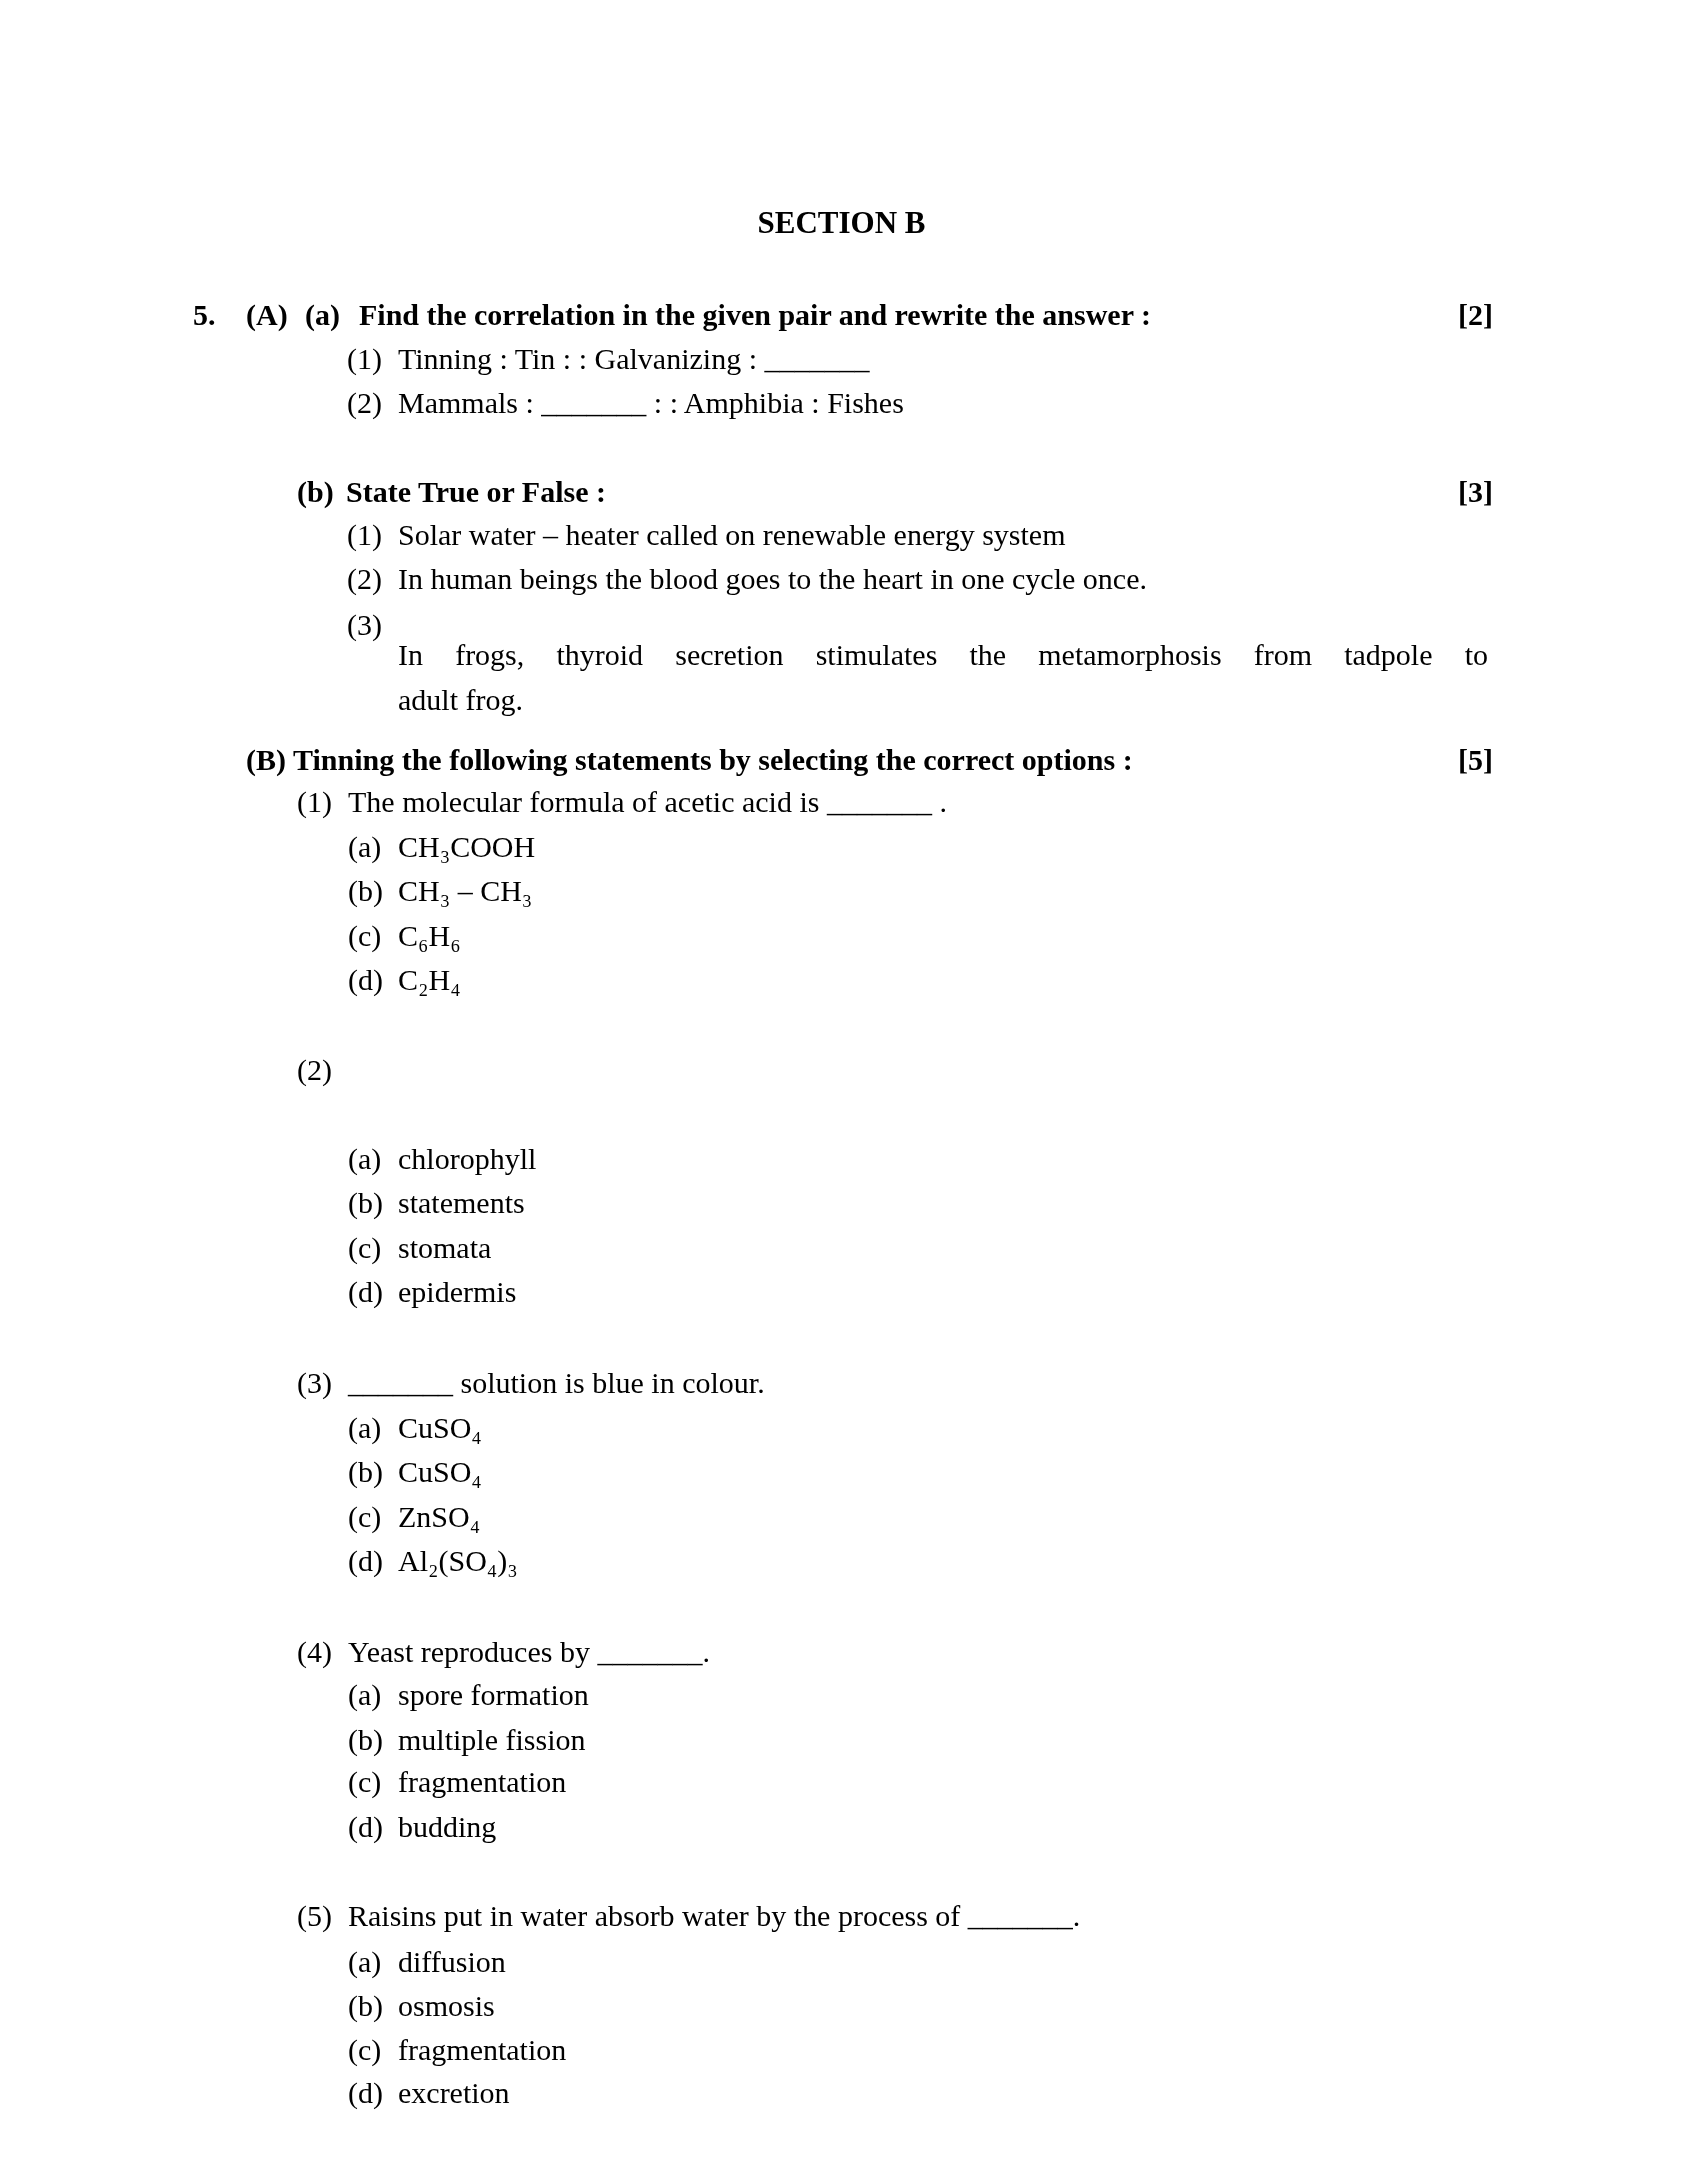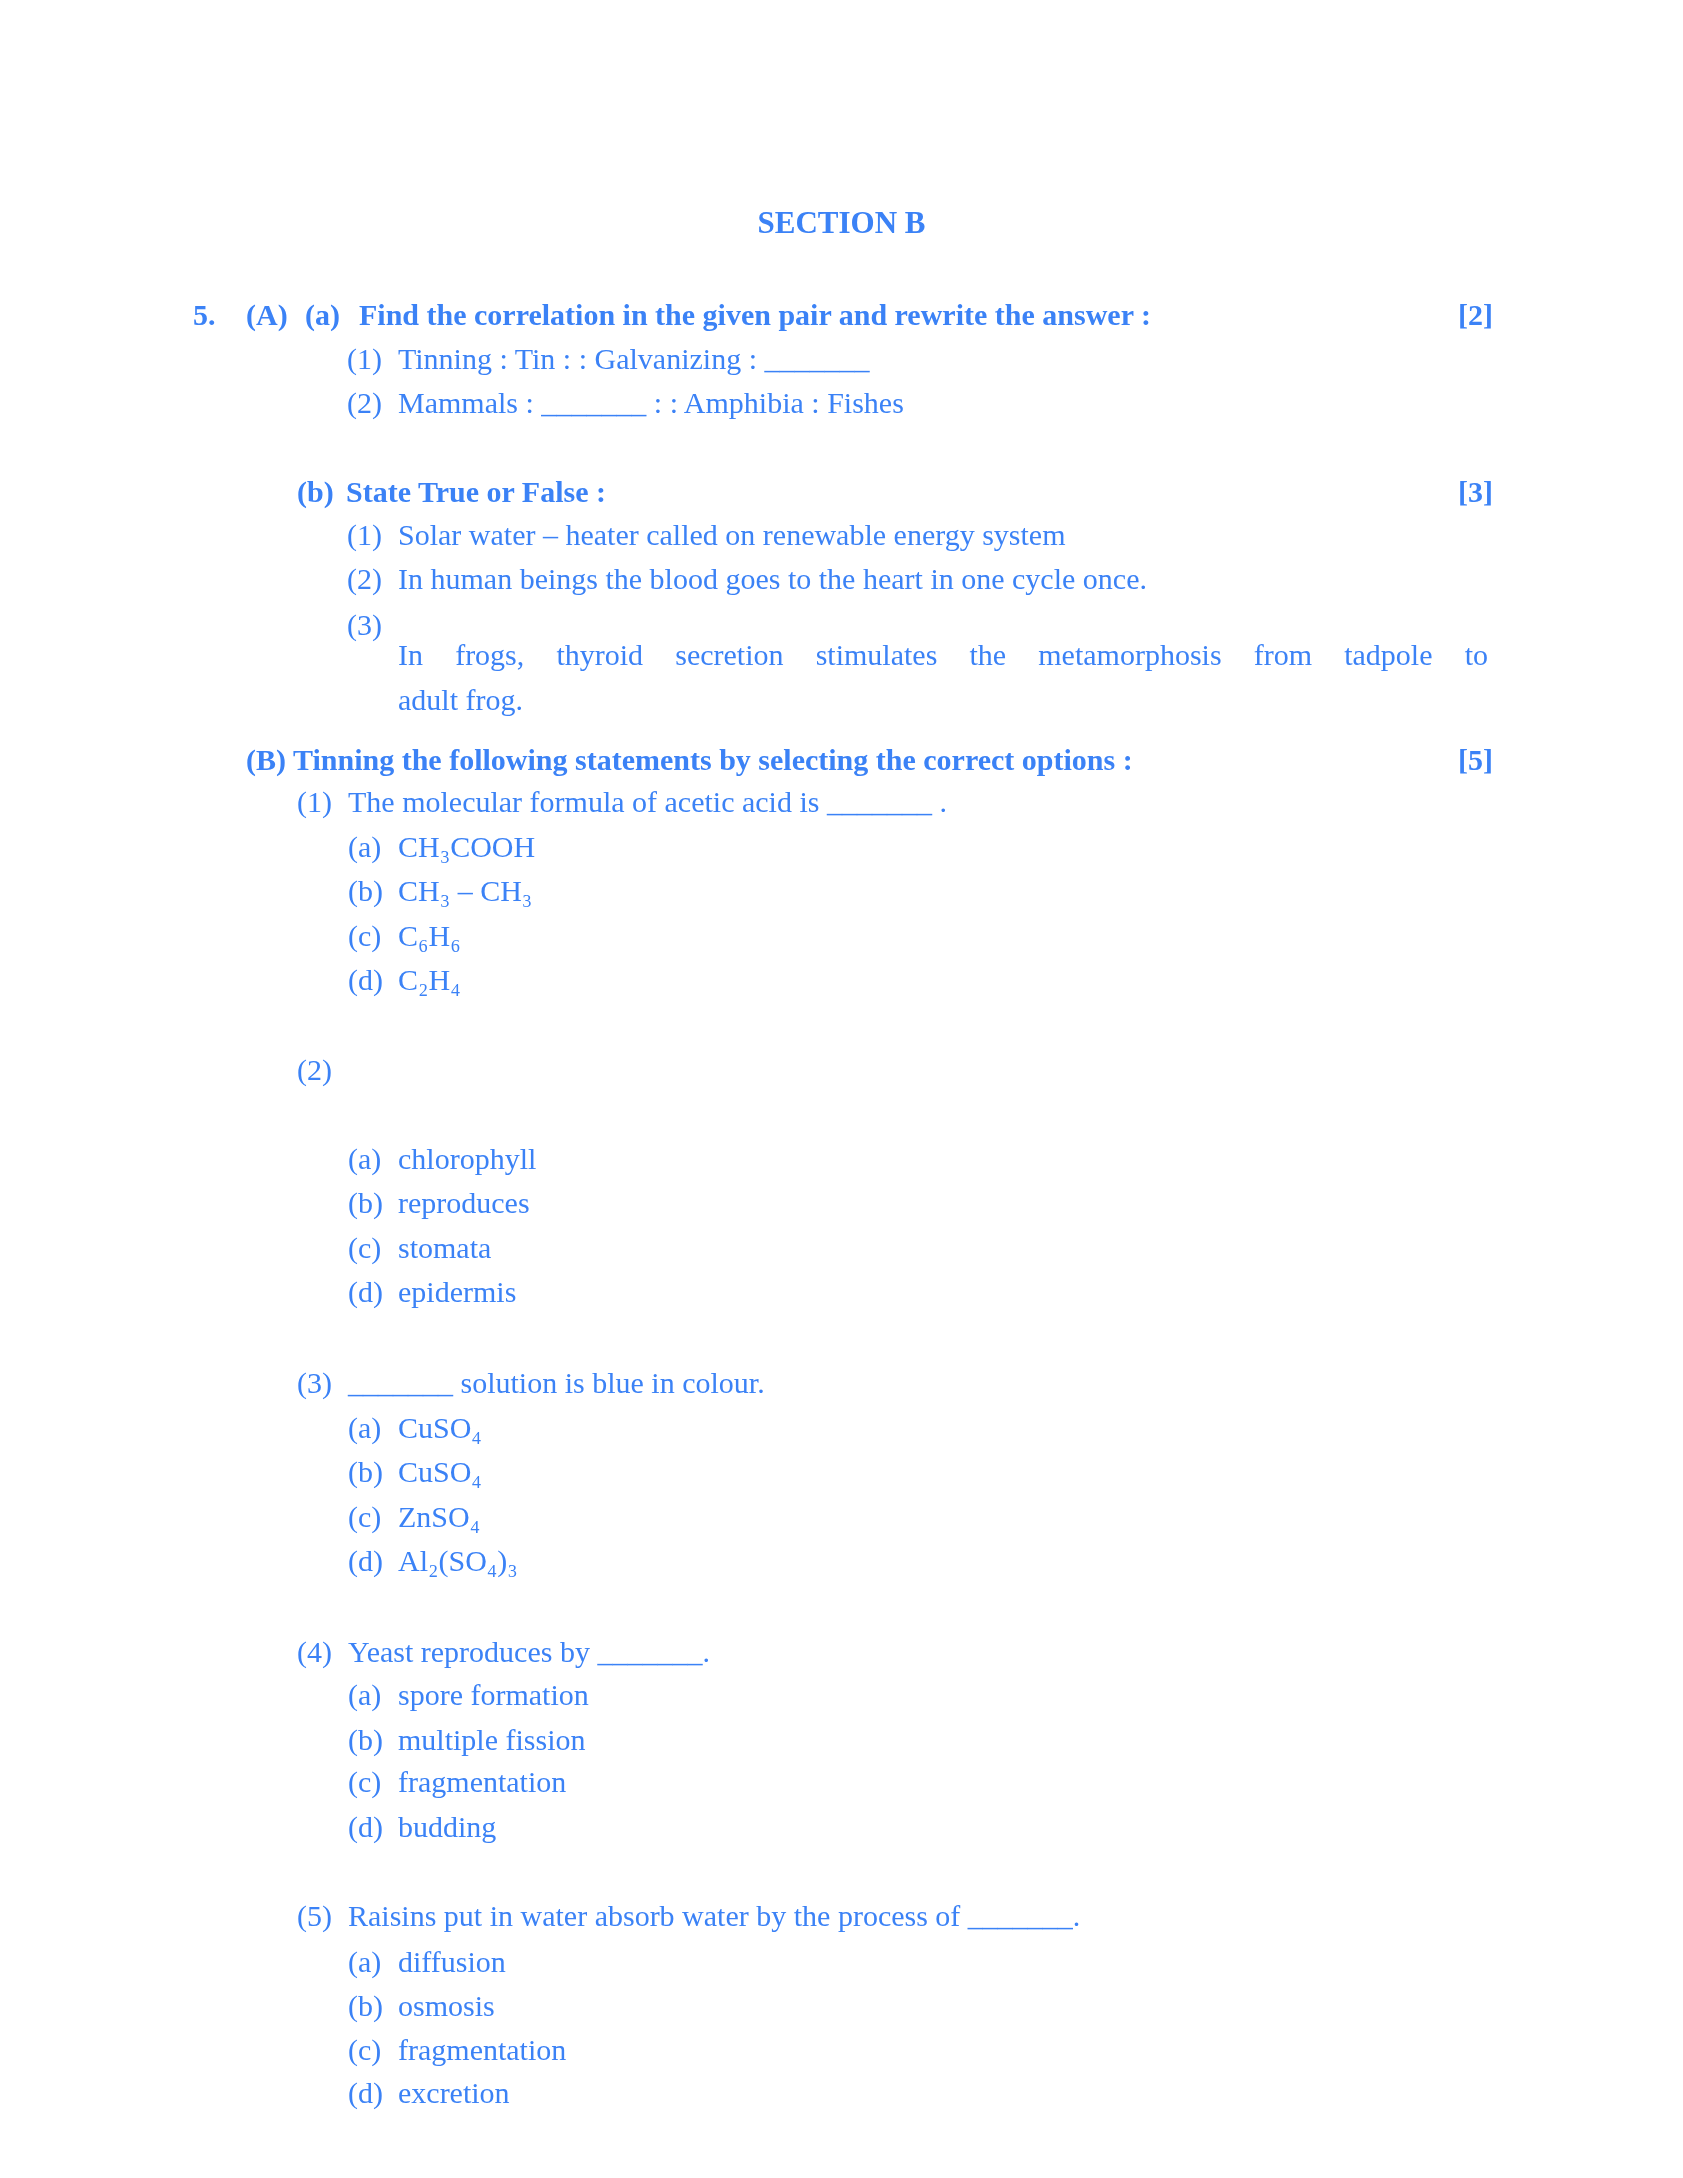--- a/index.html
+++ b/index.html
@@ -1,20 +1,20 @@
 <!DOCTYPE html>
 <html><head>
 <meta charset="utf-8">
 <style>
   * { margin:0; padding:0; box-sizing:border-box; }
   html,body { background:#ffffff; }
   .page {
     position:relative; width:1683px; height:2178px; background:#ffffff;
     font-family:"Liberation Serif","DejaVu Serif",serif;
-    color:#3b82f6; font-size:30px; overflow:hidden;
+    color:#000000; font-size:30px; overflow:hidden;
   }
   .row { position:absolute; left:0; width:100%; height:44px; line-height:44px; }
   .row span { position:absolute; white-space:nowrap; line-height:44px; }
   .bold { font-weight:bold; }
   .title-row { position:absolute; left:0; width:100%; top:201px; height:44px;
                line-height:44px; text-align:center; font-weight:bold; font-size:31px; }
   .marks { right:190px; font-weight:bold; }
 
   
   .col-qnum  { left:193px; }
@@ -127,21 +127,21 @@
     <span class="col-otext">C₂H₄</span>
   </div>
 
   <span class="num-q2">(2)</span>
   <div class="row r-q2a">
     <span class="col-opt">(a)</span>
     <span class="col-otext">chlorophyll</span>
   </div>
   <div class="row r-q2b">
     <span class="col-opt">(b)</span>
-    <span class="col-otext">reproduces</span>
+    <span class="col-otext">statements</span>
   </div>
   <div class="row r-q2c">
     <span class="col-opt">(c)</span>
     <span class="col-otext">stomata</span>
   </div>
   <div class="row r-q2d">
     <span class="col-opt">(d)</span>
     <span class="col-otext">epidermis</span>
   </div>
 

